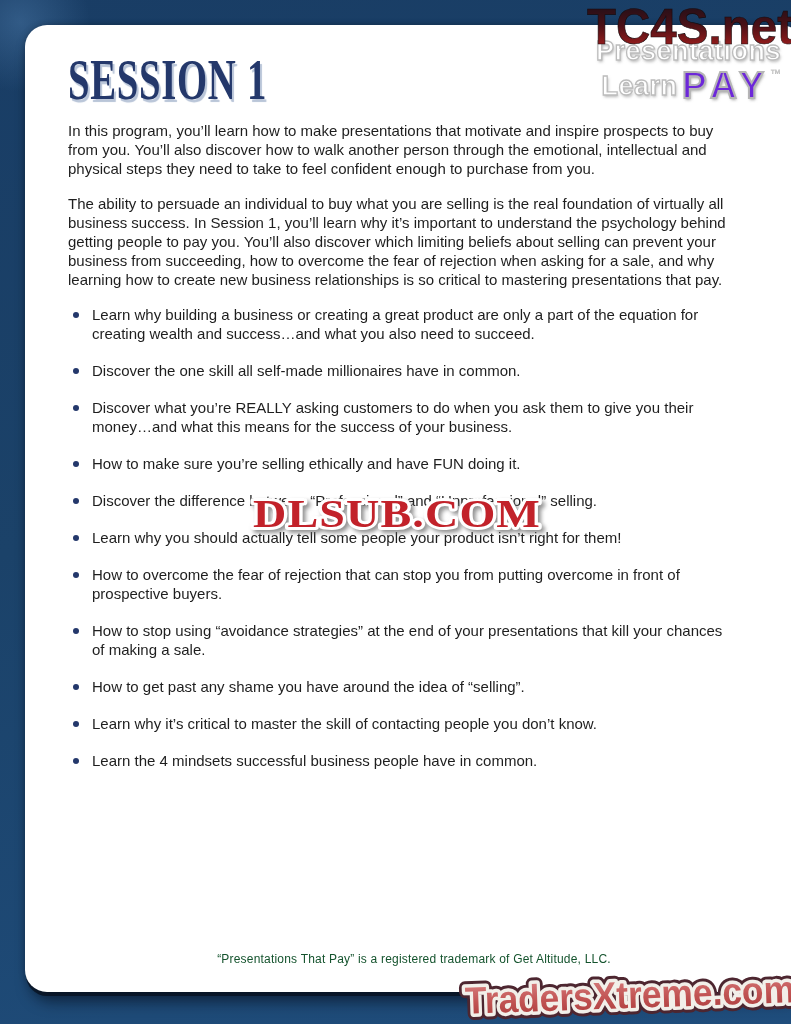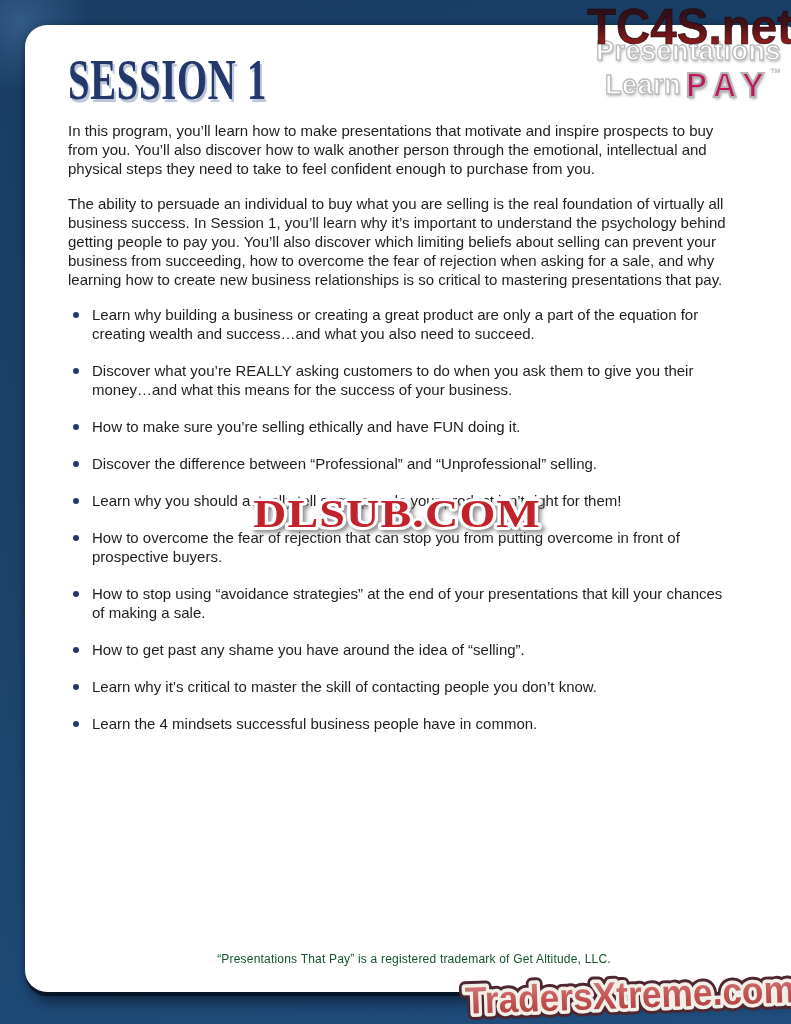--- a/index.html
+++ b/index.html
@@ -36,23 +36,23 @@
     position:absolute; right:22px; top:12px; text-align:right; line-height:1.05;
     color:#ffffff;
   }
   .logo .l1, .logo .that {
     font-weight:bold; font-size:27px; letter-spacing:0.5px;
     -webkit-text-stroke:1.3px #bcbcbc;
     text-shadow:1px 2px 3px rgba(120,120,120,0.55);
   }
   .logo .l2 { margin-top:2px; white-space:nowrap; }
   .logo .pay {
-    font-family:Liberation Mono, monospace; font-weight:bold; font-size:37px;
+    font-family:Liberation Sans, sans-serif; font-weight:bold; font-size:37px;
     letter-spacing:6px; vertical-align:-3px;
-    -webkit-text-stroke:2px #b5b5b5; color:#be185d;
+    -webkit-text-stroke:2px #b5b5b5; color:#6d28d9;
     text-shadow:1px 2px 3px rgba(110,110,110,0.6);
   }
   .logo .tm {
     font-size:11px; vertical-align:18px; color:#d8d8d8;
     -webkit-text-stroke:0.4px #bbb;
   }
 
   
   .copy {
     position:absolute; left:43px; top:96px; width:658px;
@@ -102,20 +102,24 @@
       <p>In this program, you’ll learn how to make presentations that motivate and inspire prospects to buy from you.  You’ll also discover how to walk another person through the emotional, intellectual and physical steps they need to take to feel confident enough to purchase from you.</p>
       <p>The ability to persuade an individual to buy what you are selling is the real foundation of virtually all business success.  In Session 1, you’ll learn why it’s important to understand the psychology behind getting people to pay you.  You’ll also discover which limiting beliefs about selling can prevent your business from succeeding, how to overcome the fear of rejection when asking for a sale, and why learning how to create new business relationships is so critical to mastering presentations that pay.</p>
 
       <ul class="points">
 
           <li>
             <span class="dot"></span>
             <span class="pt">Learn why building a business or creating a great product are only a part of the equation for creating wealth and success…and what you also need to succeed.</span>
           </li>
 
+          <li>
+            <span class="dot"></span>
+            <span class="pt">Discover the one skill all self-made millionaires have in common.</span>
+          </li>
 
           <li>
             <span class="dot"></span>
             <span class="pt">Discover what you’re REALLY asking customers to do when you ask them to give you their money…and what this means for the success of your business.</span>
           </li>
 
           <li>
             <span class="dot"></span>
             <span class="pt">How to make sure you’re selling ethically and have FUN doing it.</span>
           </li>

